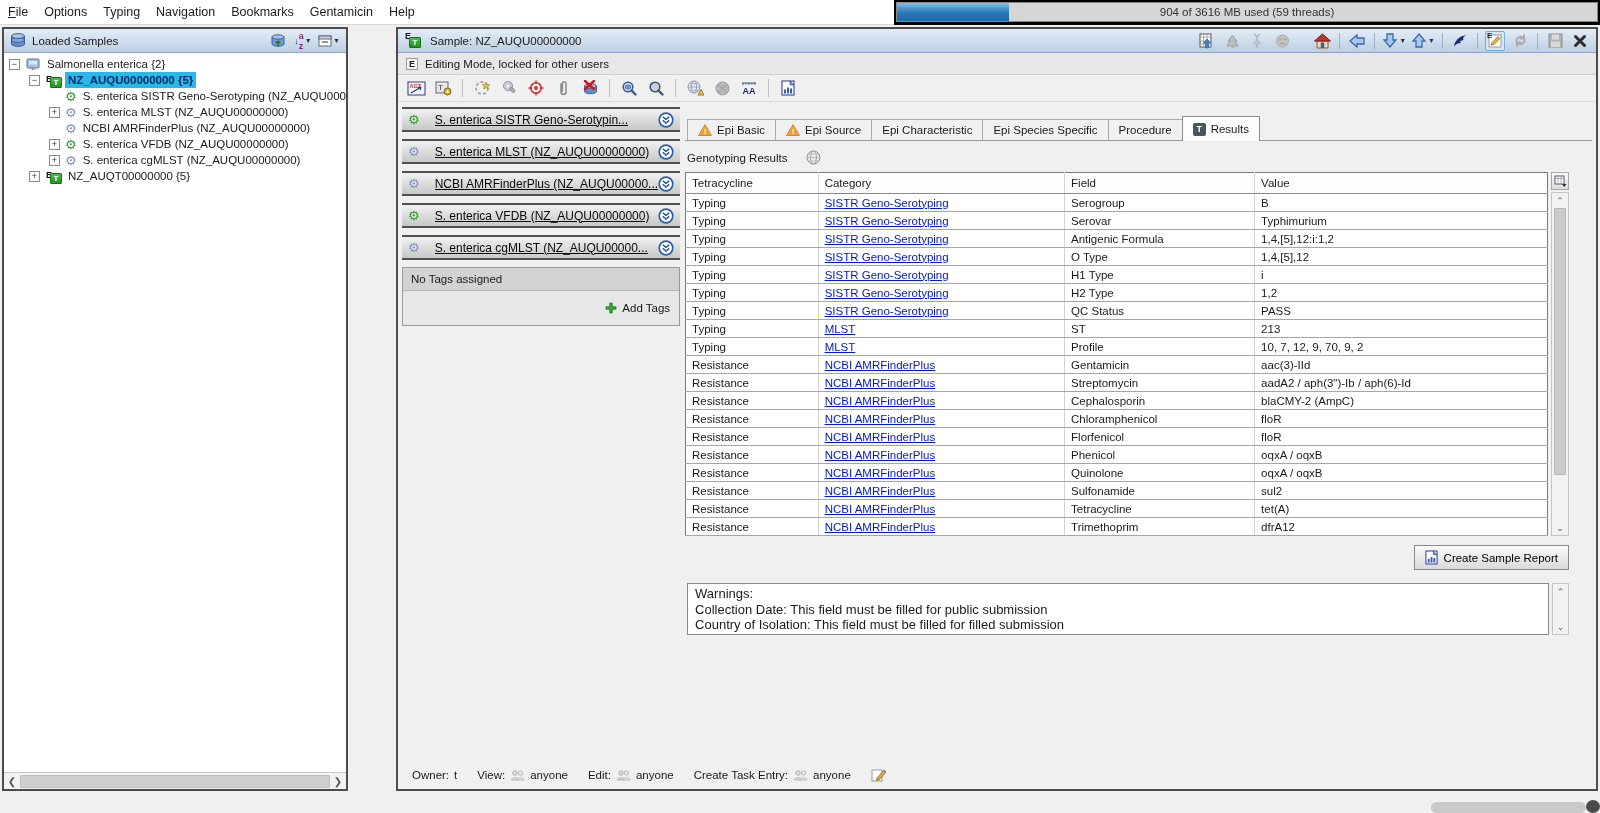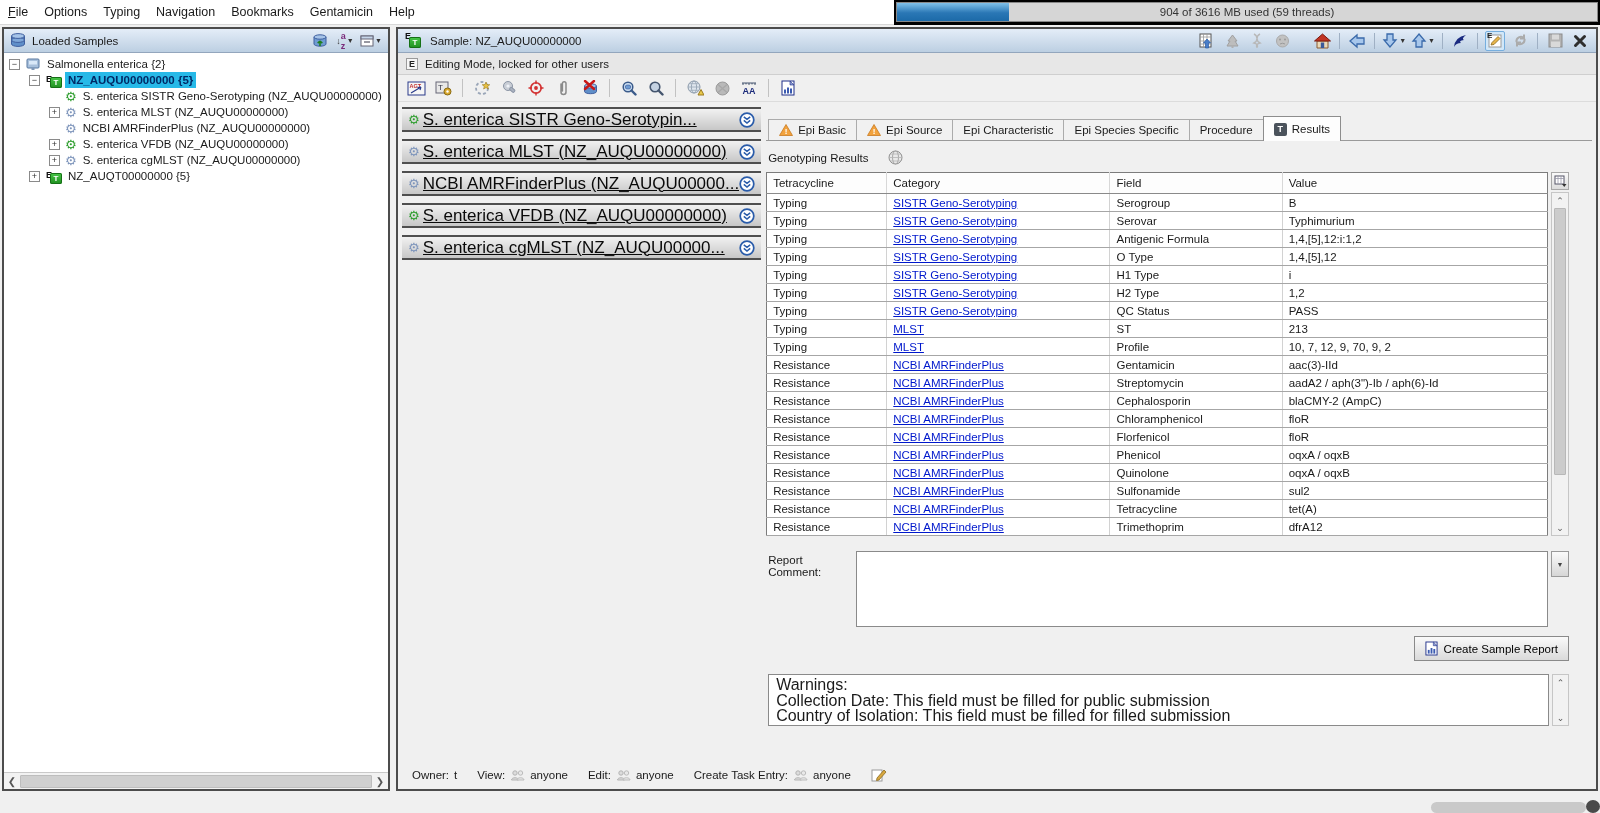--- a/index.html
+++ b/index.html
@@ -8,21 +8,21 @@
 
   
   .menubar { height:25px; background:#ffffff; display:flex; align-items:center; border-bottom:1px solid #d8d8d8; }
   .menu-item { padding:0 8px; height:100%; display:flex; align-items:center; cursor:default; font-size:12.5px; }
   .mem-wrap { margin-left:auto; width:706px; height:25px; background:#000; padding:2px 2px 3px 2px; display:flex; }
   .mem-bar { flex:1; position:relative; background:#d6d6d6; border:1px solid #888; overflow:hidden; }
   .mem-fill { position:absolute; left:0; top:0; bottom:0; background:linear-gradient(#7fc0e8,#2a77b5 55%,#1c6aa8); }
   .mem-text { position:absolute; left:0; right:0; top:0; bottom:0; display:flex; align-items:center; justify-content:center; font-size:11.5px; color:#333; }
 
   
-  .left-panel { position:absolute; left:2px; top:27px; width:388px; height:764px; border:2px solid #4c4c4c; background:#fff; display:flex; flex-direction:column; }
+  .left-panel { position:absolute; left:2px; top:27px; width:346px; height:764px; border:2px solid #4c4c4c; background:#fff; display:flex; flex-direction:column; }
   .right-panel { position:absolute; left:396px; top:27px; width:1202px; height:764px; border:2px solid #4c4c4c; background:#f0f0f0; display:flex; flex-direction:column; position:absolute; }
 
   .panel-title { height:24px; flex:0 0 24px; background:linear-gradient(#e4edf8,#bccfe2); border-bottom:1px solid #93a6bd; display:flex; align-items:center; gap:6px; padding:0 6px; font-size:11.5px; }
   .title-icons { margin-left:auto; display:flex; align-items:center; gap:5px; }
   .vsep { width:1px; height:16px; background:#9fb0c4; margin:0 2px; }
   .tbtn { display:inline-flex; align-items:center; justify-content:center; min-width:20px; height:20px; cursor:default; }
   .tbtn.active { background:#d2e7f8; border:1px solid #76aede; border-radius:2px; position:relative; }
   .tbtn.active .e-mark { position:absolute; top:-1px; left:1px; font-size:8px; font-weight:bold; color:#222; }
   .dd { font-size:7px; color:#333; margin-left:1px; }
 
@@ -46,21 +46,21 @@
 
   
   .edit-strip { height:22px; flex:0 0 22px; background:#e7e7e7; border-bottom:1px solid #cfcfcf; display:flex; align-items:center; gap:7px; padding:0 8px; font-size:11.5px; }
   .e-box { width:12px; height:12px; border:1px solid #9a9a9a; background:#f6f6f6; font-size:9px; font-weight:bold; text-align:center; line-height:11px; color:#222; }
   .toolbar { height:27px; flex:0 0 27px; display:flex; align-items:center; gap:7px; padding:0 8px; border-bottom:1px solid #dcdcdc; }
   .toolbar .vsep { background:#c2c2c2; height:18px; }
 
   .content { flex:1; position:relative; display:flex; padding:5px 4px 0 4px; }
   .tasks-col { flex:0 0 250px; }
   .task { height:25px; display:flex; align-items:center; padding:0 6px; background:linear-gradient(#f1f1f1,#c7c7c7); border-top:2px solid #4f4f4f; border-bottom:2px solid #4f4f4f; margin-bottom:7px; }
-  .task-link { text-decoration:underline; color:#0a0a0a; font-size:17px; white-space:nowrap; overflow:hidden; }
+  .task-link { text-decoration:underline; color:#0a0a0a; font-size:12px; white-space:nowrap; overflow:hidden;margin-left:12px; }
   .task .chev { margin-left:auto; flex:0 0 16px; }
   .tags { border:1px solid #9a9a9a; margin-top:4px; }
   .tags-head { height:23px; background:#d2d2d2; border-bottom:1px solid #b5b5b5; line-height:23px; padding:0 8px; font-size:11.5px; }
   .tags-body { height:34px; background:#e7e7e7; display:flex; justify-content:flex-end; align-items:center; gap:5px; padding:0 9px; font-size:11.5px; }
 
   
   .sd { flex:1; margin-left:5px; display:flex; flex-direction:column; position:relative; }
   .sd-header { height:22px; flex:0 0 22px; background:linear-gradient(#dadada,#c6c6c6); border:1px solid #a5a5a5; display:flex; align-items:center; padding:0 7px; font-size:11.5px; }
   .restore-box { margin-left:auto; width:10px; height:9px; border:1px solid #555; border-top:3px double #555; background:#fff; }
   .tabs { display:flex; align-items:flex-end; border-bottom:1px solid #9a9a9a; margin-top:7px; height:27px; padding-left:2px; }
@@ -82,21 +82,21 @@
   .vs-thumb { width:12px; flex:0 0 78%; background:#cccccc; border:1px solid #b8b8b8; border-radius:1px; }
   .vs-space { flex:1; }
 
   .report-row { display:flex; margin:15px 23px 0 2px; }
   .report-label { flex:0 0 88px; padding-top:3px; font-size:11.5px; }
   .report-ta { flex:1; height:76px; border:1px solid #8a8a8a; background:#fff; resize:none; font-family:inherit; font-size:11.5px; padding:3px; }
   .dd-btn { width:18px; height:26px; margin-left:3px; background:linear-gradient(#fafafa,#d6d6d6); border:1px solid #9a9a9a; color:#444; font-size:7px; display:flex; align-items:center; justify-content:center; align-self:flex-start; }
   .btn-row { display:flex; justify-content:flex-end; margin:9px 23px 0 0; }
   .create-btn { display:flex; align-items:center; gap:6px; padding:4px 10px; border:1px solid #8a8a8a; background:linear-gradient(#fafafa,#dadada); font-size:11.5px; font-family:inherit; }
   .warn-row { display:flex; margin:13px 23px 0 2px; }
-  .warn-box { flex:1; border:1px solid #8a8a8a; background:#fff; padding:2px 7px; font-size:16px; line-height:15.5px; height:52px; overflow:hidden; }
+  .warn-box { flex:1; border:1px solid #8a8a8a; background:#fff; padding:2px 7px; font-size:13px; line-height:15.5px; height:52px; overflow:hidden; }
   .warn-rail { width:17px; margin-left:3px; background:#f2f2f2; border:1px solid #c6c6c6; display:flex; flex-direction:column; justify-content:space-between; }
 
   .footer { position:absolute; left:14px; bottom:7px; display:flex; align-items:center; gap:5px; font-size:11.5px; }
   .fgap { width:10px; }
 
   .br-scroll { position:absolute; right:14px; bottom:0px; width:155px; height:11px; background:#c9c9c9; border-radius:6px; }
   .br-knob { position:absolute; right:0px; bottom:0px; width:14px; height:13px; background:#4a4a4a; border-radius:50%; }
 
   svg { display:block; }
 </style>
@@ -460,20 +460,31 @@
             <span class="gear gb">⚙</span>
             <span class="task-link">S. enterica cgMLST (NZ_AUQU00000...</span>
             <span class="chev">
               <svg width="16" height="16" viewBox="0 0 16 16">
                 <circle cx="8" cy="8" r="6.8" fill="#fff" stroke="#2a5caa" stroke-width="1.7"></circle>
                 <path d="M4.8 4.8 L8 7.4 L11.2 4.8 M4.8 8.4 L8 11 L11.2 8.4" stroke="#2a5caa" stroke-width="1.5" fill="none"></path>
               </svg>
             </span>
           </div>
         </div>
+      <div class="tags">
+        <div class="tags-head">No Tags assigned</div>
+        <div class="tags-body">
+          <span>
+            <svg width="12" height="12" viewBox="0 0 12 12">
+                <path d="M4.8 1 h2.4 v3.8 H11 v2.4 H7.2 V11 H4.8 V7.2 H1 V4.8 h3.8 Z" fill="#3aa83a" stroke="#1a7a1a" stroke-width="0.8"></path>
+              </svg>
+          </span>
+          <span>Add Tags</span>
+        </div>
+      </div>
     </div>
 
     <div class="sd">
       <div class="tabs" id="tabs">
           <div class="tab">
             <span>
               <svg width="14" height="12" viewBox="0 0 14 12">
                 <path d="M7 0.5 L13.5 11.5 H0.5 Z" fill="#f2a23c" stroke="#c87820" stroke-width="0.8"></path>
                 <text x="7" y="10" font-size="8" fill="#fff" text-anchor="middle" font-weight="bold" font-family="sans-serif">!</text>
               </svg>
@@ -651,25 +662,20 @@
           </div>
           <div class="vscroll">
             <span class="vs-btn">⌃</span>
             <span class="vs-thumb"></span>
             <span class="vs-space"></span>
             <span class="vs-btn">⌄</span>
           </div>
         </div>
       </div>
 
-      <div class="report-row">
-        <span class="report-label">Report Comment:</span>
-        <textarea class="report-ta" aria-label="Report Comment:" style=""></textarea>
-        <span class="dd-btn">▼</span>
-      </div>
 
       <div class="btn-row">
         <button class="create-btn">
           <svg width="13" height="15" viewBox="0 0 14 16">
               <rect x="1" y="1" width="12" height="14" fill="#fff" stroke="#20308a"></rect>
               <path d="M9 1 L13 5 H9 Z" fill="#8a9ad0" stroke="#20308a" stroke-width="0.6"></path>
               <rect x="3" y="9.5" width="2" height="4" fill="#3a5ab0"></rect>
               <rect x="6" y="7.5" width="2" height="6" fill="#3a5ab0"></rect>
               <rect x="9" y="8.5" width="2" height="5" fill="#3a5ab0"></rect>
             </svg>

